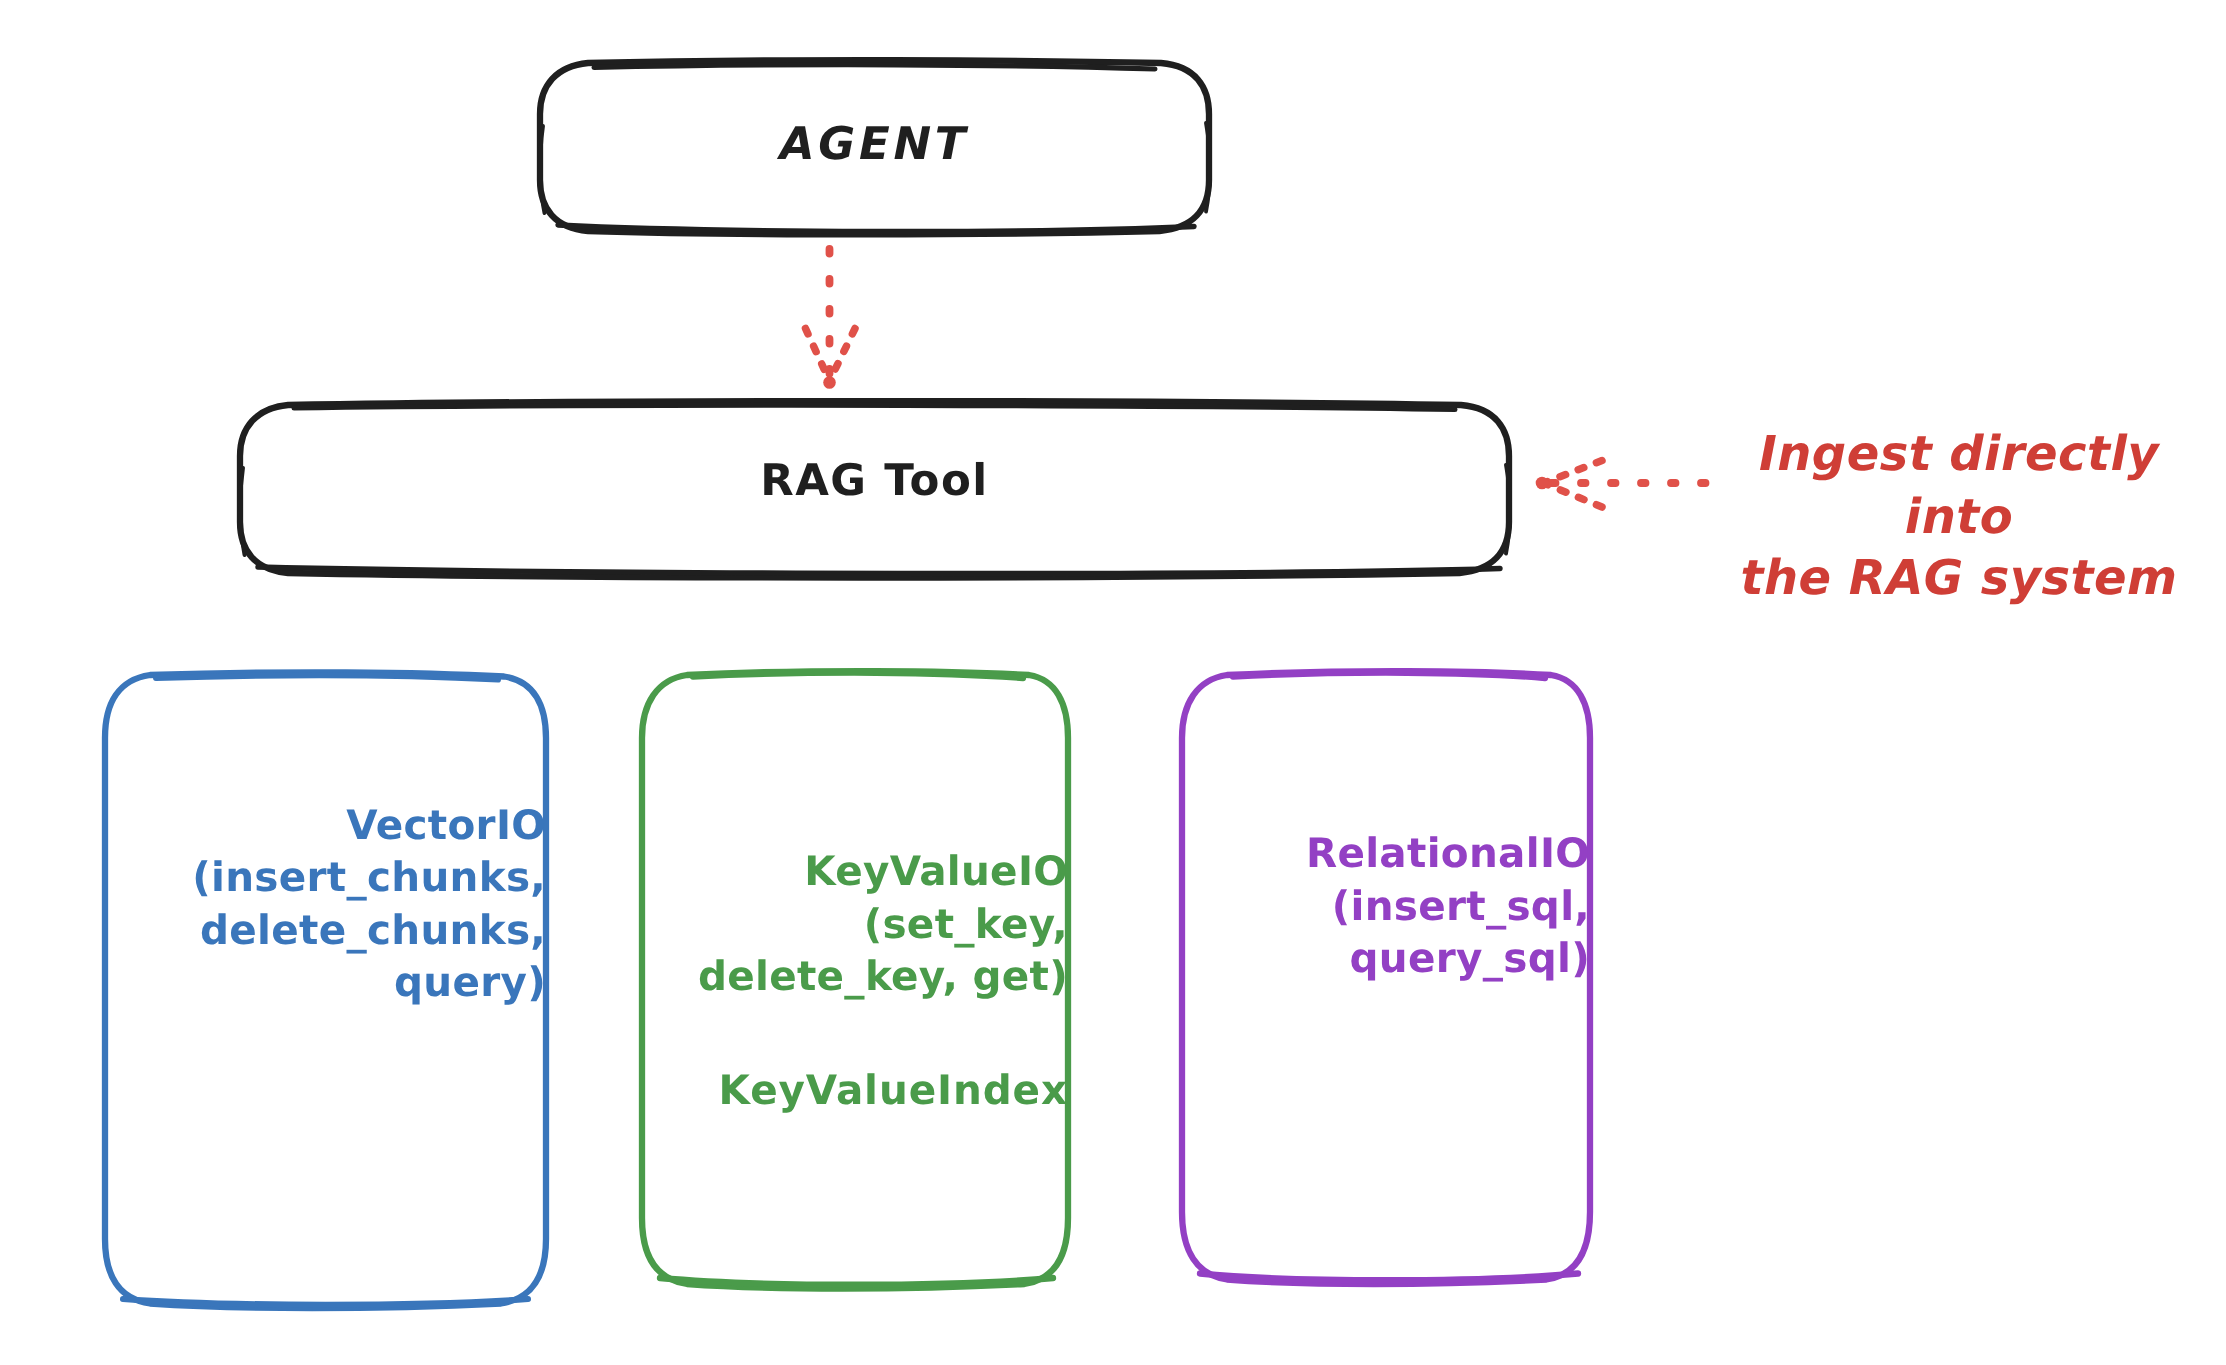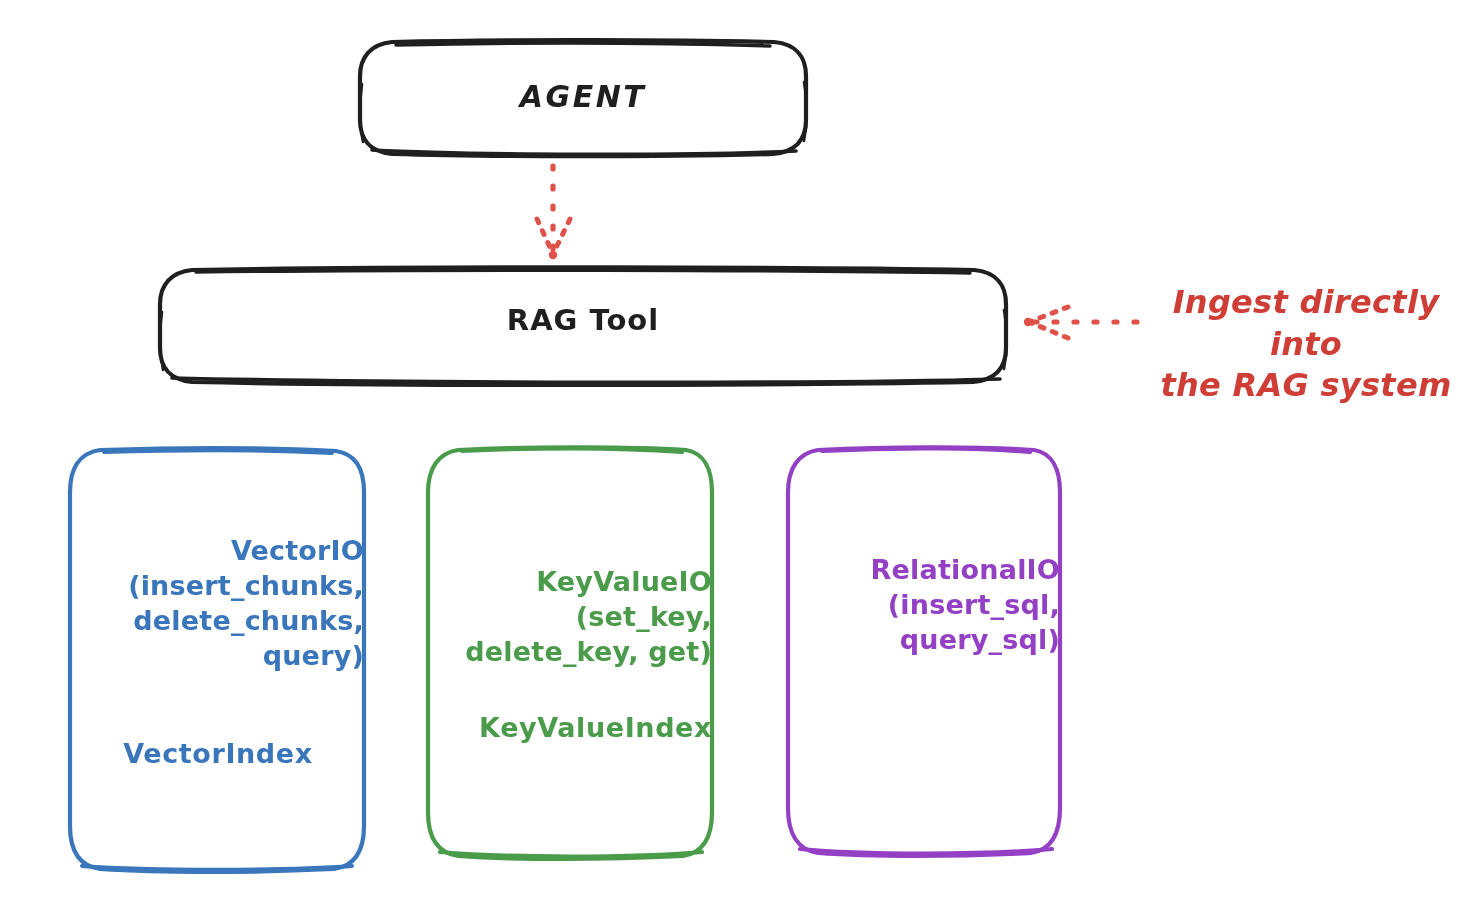--- a/index.html
+++ b/index.html
@@ -172,21 +172,20 @@
   </svg>
 
   <div class="node-label label-agent">AGENT</div>
 
   <div class="node-label label-ragtool">RAG Tool</div>
 
   <div class="io-ops ops-vector">VectorIO
 (insert_chunks,
 delete_chunks,
 query)</div>
-  <div class="io-index idx-vector">VectorIndex</div>
 
   <div class="io-ops ops-kv">KeyValueIO
 (set_key,
 delete_key, get)</div>
   <div class="io-index idx-kv">KeyValueIndex</div>
 
   <div class="io-ops ops-rel">RelationalIO
 (insert_sql,
 query_sql)</div>
 

